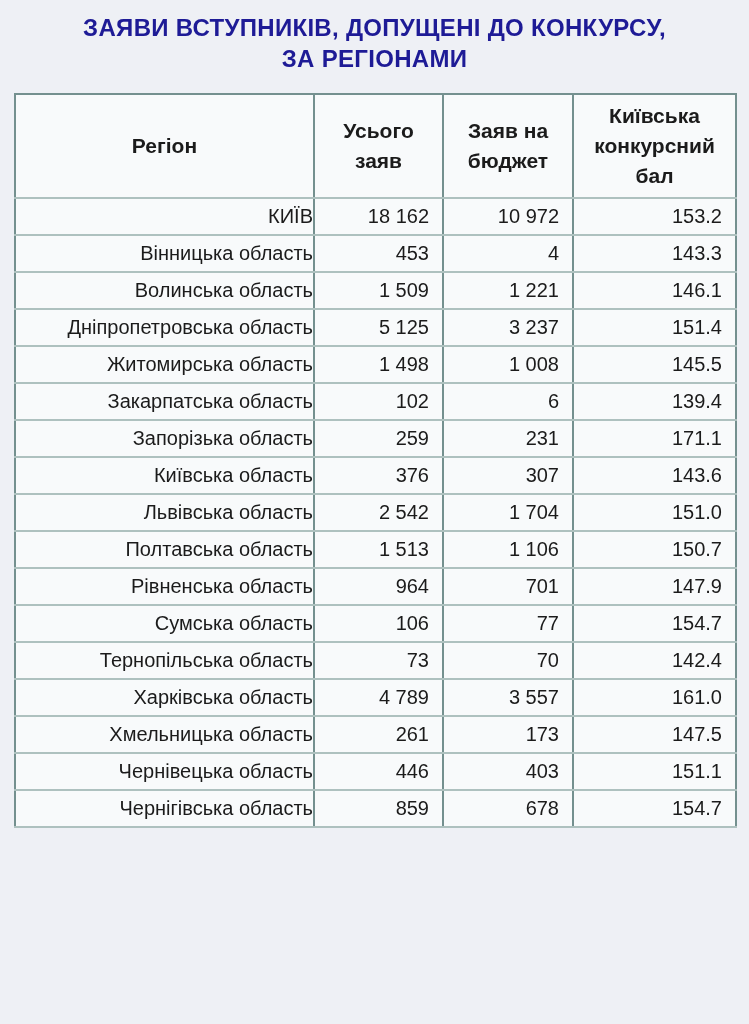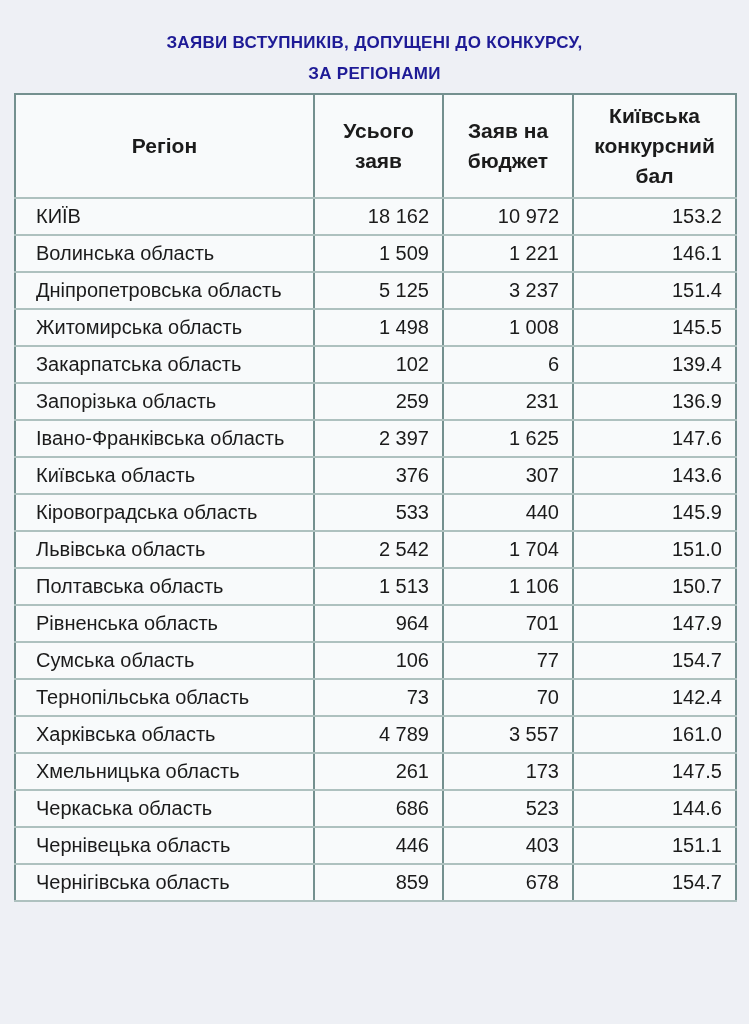--- a/index.html
+++ b/index.html
@@ -8,25 +8,25 @@
   }
   body {
     width: 749px;
     height: 1024px;
     background: #eef0f5;
     font-family: "Liberation Sans", sans-serif;
     position: relative;
     overflow: hidden;
   }
   .page-title {
-    padding-top: 27px;
+    padding-top: 12px;
     text-align: center;
     color: #1e1b96;
     font-weight: bold;
-    font-size: 17px;
+    font-size: 24px;
     line-height: 31px;
     letter-spacing: 0.3px;
   }
   table.data-table {
     position: absolute;
     left: 14px;
     top: 93px;
     width: 721px;
     border-collapse: collapse;
     table-layout: fixed;
@@ -54,21 +54,21 @@
     padding: 0 8px;
   }
   td {
     height: 37px;
     font-size: 20px;
     font-weight: normal;
     padding: 0;
     white-space: nowrap;
   }
   td.region {
-    text-align: left;
+    text-align: right;
     padding-left: 20px;
   }
   td.num {
     text-align: right;
     padding-right: 13px;
   }
 </style>
 </head>
 <body>
 
@@ -93,20 +93,26 @@
     </tr>
   </thead>
   <tbody>
       <tr>
         <td class="region">КИЇВ</td>
         <td class="num">18 162</td>
         <td class="num">10 972</td>
         <td class="num">153.2</td>
       </tr>
       <tr>
+        <td class="region">Вінницька область</td>
+        <td class="num">453</td>
+        <td class="num">4</td>
+        <td class="num">143.3</td>
+      </tr>
+      <tr>
         <td class="region">Волинська область</td>
         <td class="num">1 509</td>
         <td class="num">1 221</td>
         <td class="num">146.1</td>
       </tr>
       <tr>
         <td class="region">Дніпропетровська область</td>
         <td class="num">5 125</td>
         <td class="num">3 237</td>
         <td class="num">151.4</td>
@@ -120,41 +126,29 @@
       <tr>
         <td class="region">Закарпатська область</td>
         <td class="num">102</td>
         <td class="num">6</td>
         <td class="num">139.4</td>
       </tr>
       <tr>
         <td class="region">Запорізька область</td>
         <td class="num">259</td>
         <td class="num">231</td>
-        <td class="num">136.9</td>
-      </tr>
-      <tr>
-        <td class="region">Івано-Франківська область</td>
-        <td class="num">2 397</td>
-        <td class="num">1 625</td>
-        <td class="num">147.6</td>
+        <td class="num">171.1</td>
       </tr>
       <tr>
         <td class="region">Київська область</td>
         <td class="num">376</td>
         <td class="num">307</td>
         <td class="num">143.6</td>
       </tr>
       <tr>
-        <td class="region">Кіровоградська область</td>
-        <td class="num">533</td>
-        <td class="num">440</td>
-        <td class="num">145.9</td>
-      </tr>
-      <tr>
         <td class="region">Львівська область</td>
         <td class="num">2 542</td>
         <td class="num">1 704</td>
         <td class="num">151.0</td>
       </tr>
       <tr>
         <td class="region">Полтавська область</td>
         <td class="num">1 513</td>
         <td class="num">1 106</td>
         <td class="num">150.7</td>
@@ -183,26 +177,20 @@
         <td class="num">3 557</td>
         <td class="num">161.0</td>
       </tr>
       <tr>
         <td class="region">Хмельницька область</td>
         <td class="num">261</td>
         <td class="num">173</td>
         <td class="num">147.5</td>
       </tr>
       <tr>
-        <td class="region">Черкаська область</td>
-        <td class="num">686</td>
-        <td class="num">523</td>
-        <td class="num">144.6</td>
-      </tr>
-      <tr>
         <td class="region">Чернівецька область</td>
         <td class="num">446</td>
         <td class="num">403</td>
         <td class="num">151.1</td>
       </tr>
       <tr>
         <td class="region">Чернігівська область</td>
         <td class="num">859</td>
         <td class="num">678</td>
         <td class="num">154.7</td>

